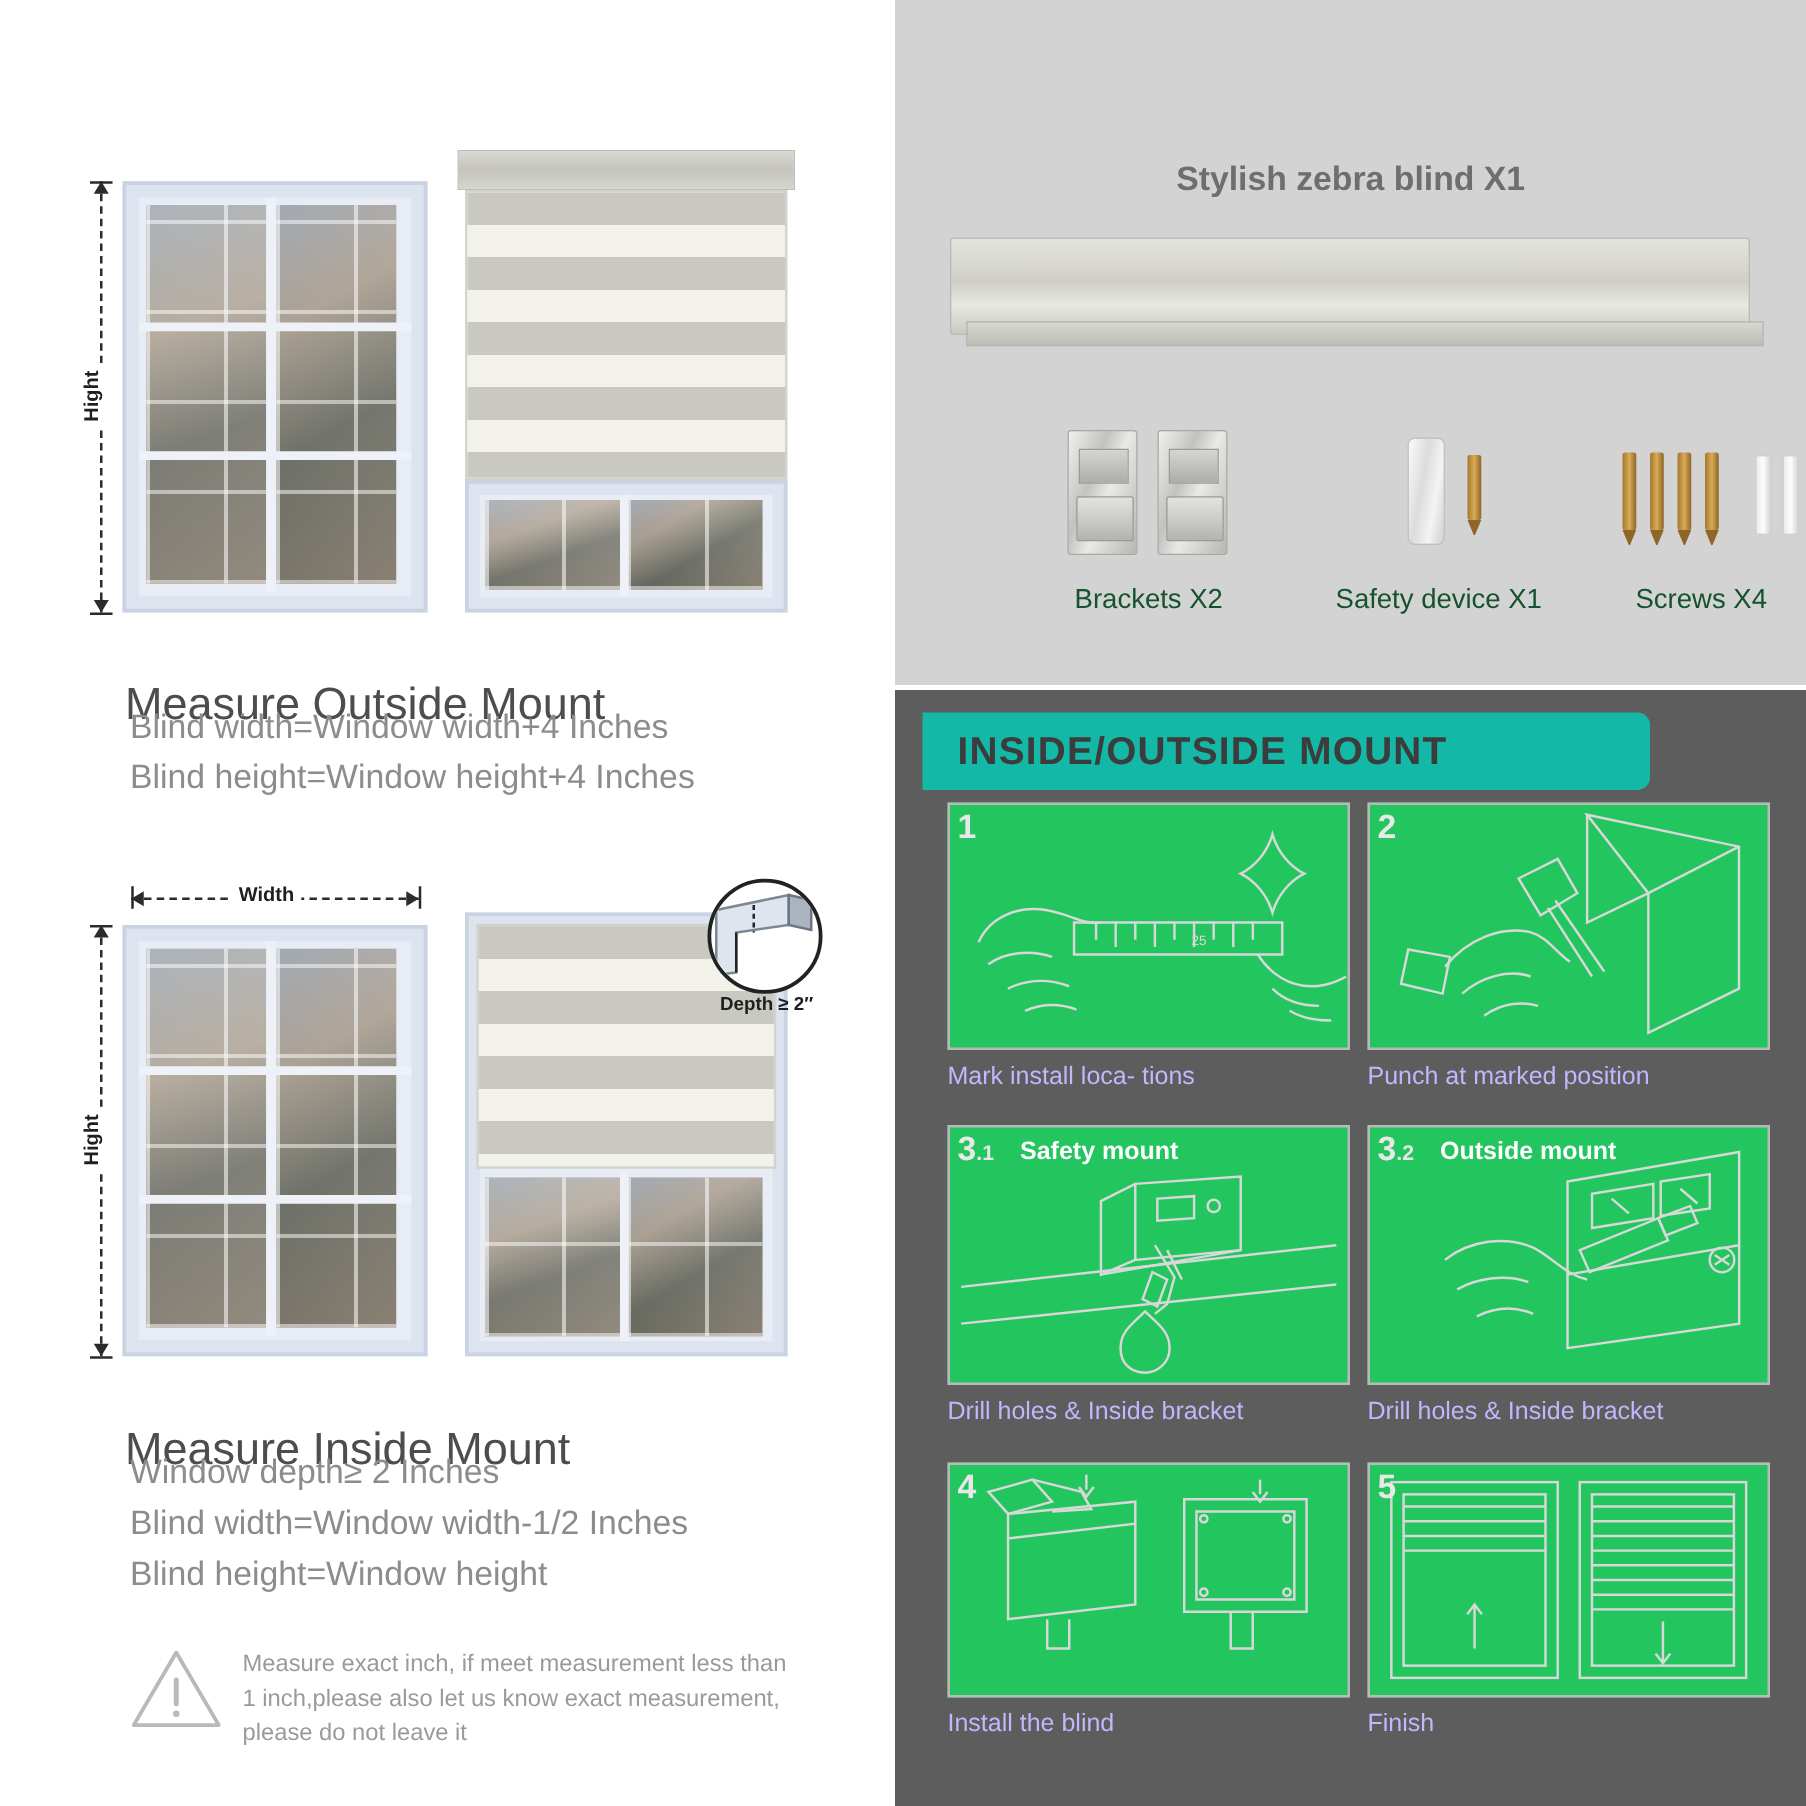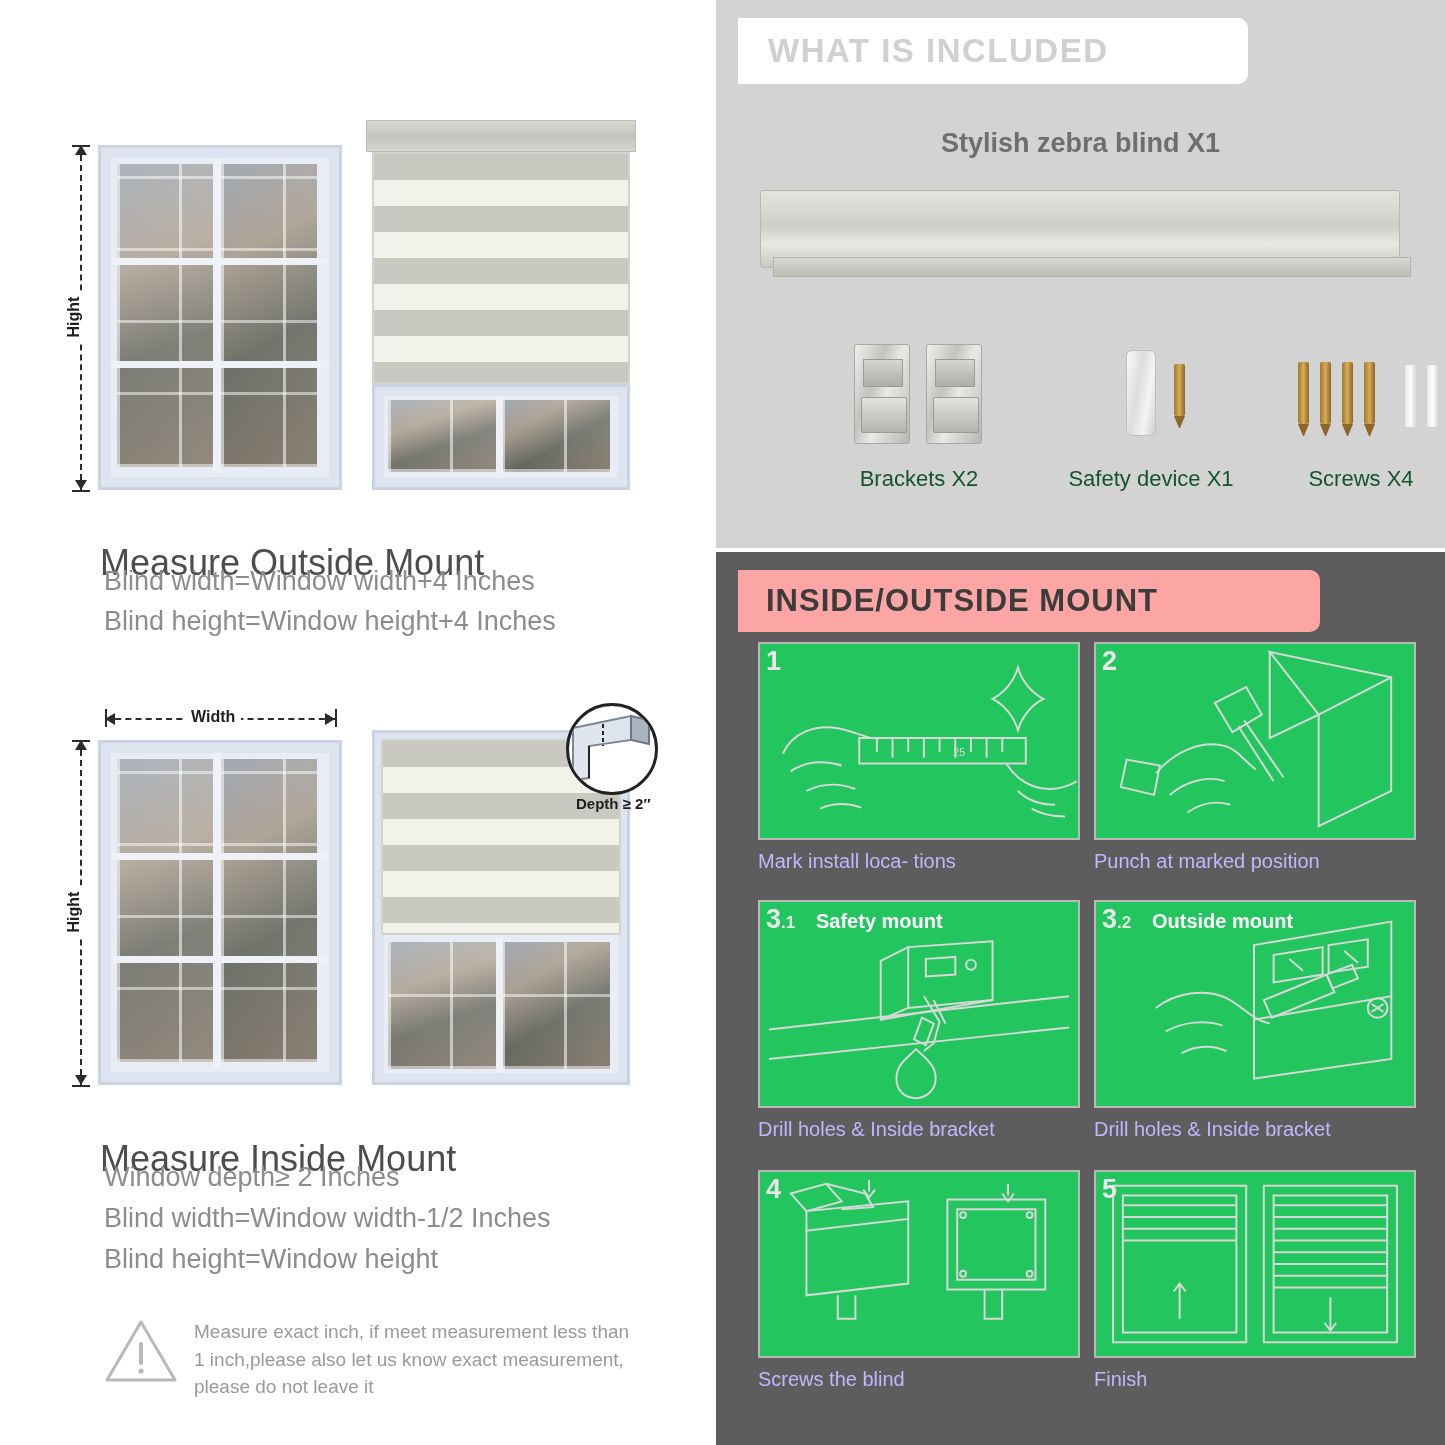--- a/index.html
+++ b/index.html
@@ -316,21 +316,21 @@
   .right-bottom {
     position: absolute;
     left: 716px; top: 552px;
     width: 729px; height: 893px;
     background: #5d5d5d;
   }
   .banner-mount {
     position: absolute;
     left: 22px; top: 18px;
     width: 582px; height: 62px;
-    background: #fca5a5;
+    background: #14b8a6;
     border-top-right-radius: 10px;
     border-bottom-right-radius: 10px;
     display: flex; align-items: center;
     padding-left: 28px;
     box-sizing: border-box;
   }
   .banner-mount span {
     color: #3c3c3c;
     font-size: 31px;
     font-weight: bold;
@@ -487,23 +487,20 @@
           <path d="M37 4 L71 62 L3 62 Z" fill="none" stroke="#b9b9b9" stroke-width="3" stroke-linejoin="round"></path>
           <path d="M37 26 L37 45" stroke="#b9b9b9" stroke-width="4" stroke-linecap="round"></path>
           <circle cx="37" cy="53" r="2.6" fill="#b9b9b9"></circle>
         </svg>
       </div>
       <div class="note-text">Measure exact inch, if meet measurement less than 1 inch,please also let us know exact measurement, please do not leave it</div>
     </div>
   </div>
 
   <div class="right-top">
-    <div class="banner-right">
-      <span>WHAT IS INCLUDED</span>
-    </div>
 
     <div class="included-title">Stylish zebra blind X1</div>
 
     <div class="blind-product"></div>
 
     <div class="parts-row">
 
       <div class="part" style="left:58px;top:0;width:290px;height:180px;">
         <div class="bracket" style="left:80px;top:14px;"></div>
         <div class="bracket" style="left:152px;top:14px;"></div>
@@ -639,21 +636,21 @@
               <circle cx="274" cy="44" r="3"></circle>
             <circle cx="206" cy="104" r="3"></circle>
               <circle cx="274" cy="104" r="3"></circle>
             <path d="M228 120 L228 150 L246 150 L246 120"></path>
             <path d="M252 12 L252 24 M246 22 l6 8 l6-8"></path>
             <path d="M110 8 L110 20 M104 18 l6 8 l6-8"></path>
           </g>
         </svg>
       </div>
       <div class="step-num"><span>4</span></div>
-      <div class="step-caption" style="left:0;top:198px;">Screws the blind</div>
+      <div class="step-caption" style="left:0;top:198px;">Install the blind</div>
     </div>
 
     <div class="step" style="left:378px;top:618px;width:322px;height:240px;">
       <div class="step-box" style="width:322px;height:188px;">
         <svg class="sketch" viewBox="0 0 322 188">
           <g fill="none" stroke="#d8d8d8" stroke-width="2">
             <rect x="16" y="14" width="136" height="160"></rect>
             <rect x="26" y="24" width="116" height="140"></rect>
             <path d="M26 34 h116 M26 46 h116 M26 58 h116 M26 70 h116"></path>
             <path d="M84 150 l0-34 M78 122 l6-8 l6 8"></path>

